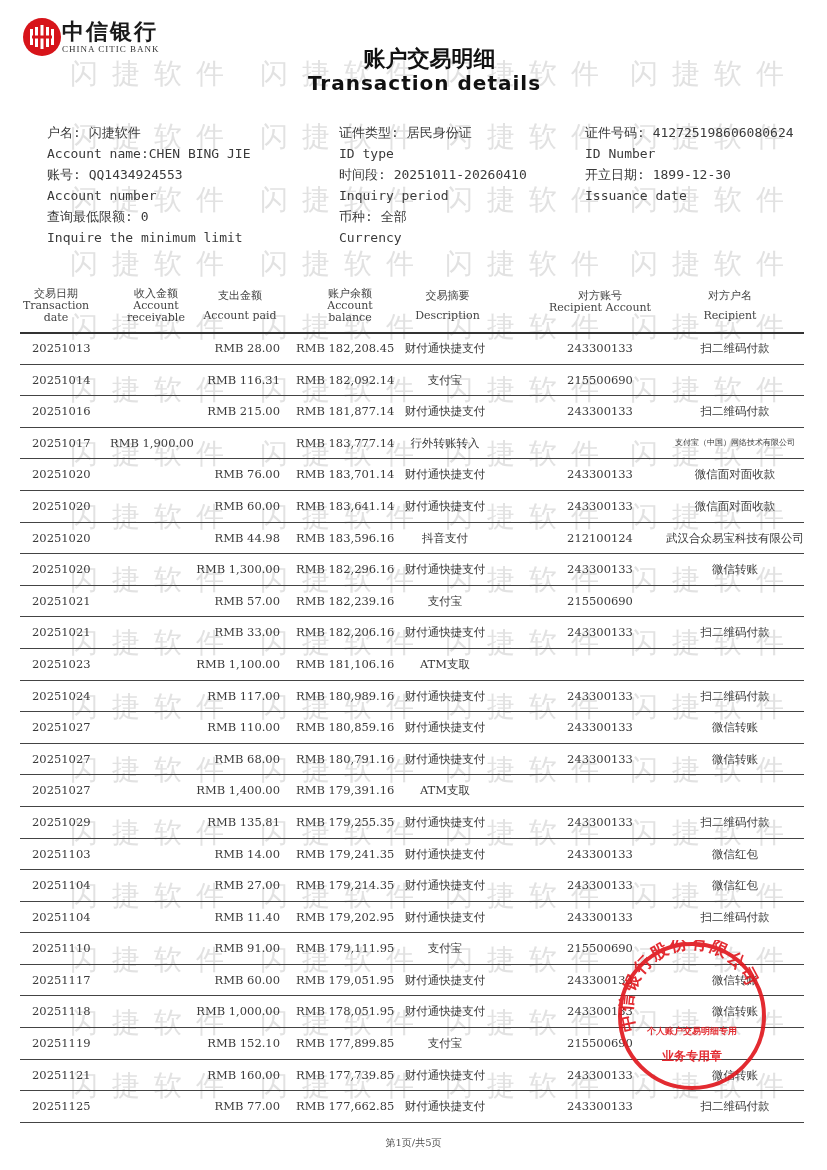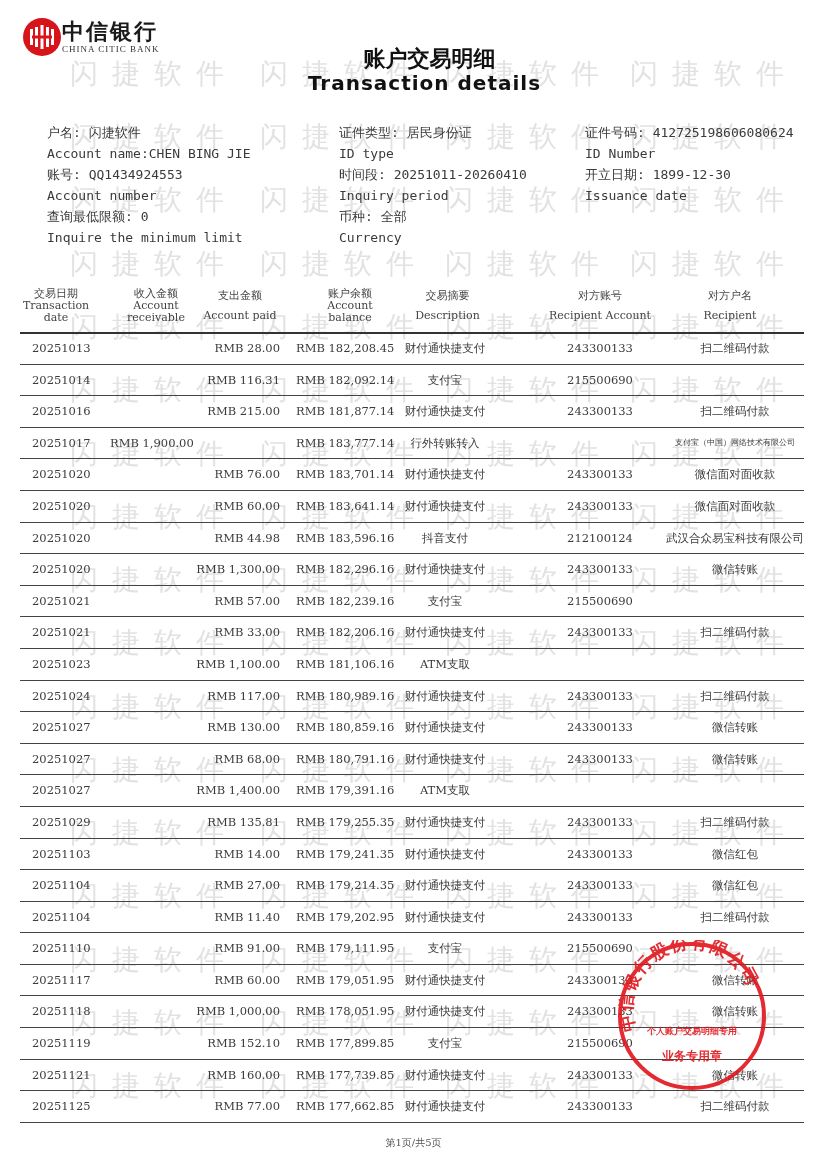--- a/index.html
+++ b/index.html
@@ -171,21 +171,21 @@
     </div>
     <div class="th" style="left:290px; width:80px; top:2px;">
       <span class="cn">账户余额</span>
       <span>Account balance</span>
     </div>
     <div class="th" style="left:380px; width:95px; top:4px;">
       <span class="cn" style="margin-bottom:8px;">交易摘要</span>
       <span>Description</span>
     </div>
     <div class="th" style="left:505px; width:150px; top:4px;">
-      <span class="cn" style="margin-bottom:8px;">对方账号</span>
+      <span class="cn" style="">对方账号</span>
       <span>Recipient Account</span>
     </div>
     <div class="th" style="left:650px; width:120px; top:4px;">
       <span class="cn" style="margin-bottom:8px;">对方户名</span>
       <span>Recipient</span>
     </div>
   </div>
 
   <div class="rows" id="rows">
       <div class="row">
@@ -291,21 +291,21 @@
         <div class="cell c-in"></div>
         <div class="cell c-out">RMB 117.00</div>
         <div class="cell c-bal">RMB 180,989.16</div>
         <div class="cell c-desc">财付通快捷支付</div>
         <div class="cell c-acct">243300133</div>
         <div class="cell c-recip">扫二维码付款</div>
       </div>
       <div class="row">
         <div class="cell c-date">20251027</div>
         <div class="cell c-in"></div>
-        <div class="cell c-out">RMB 130.00</div>
+        <div class="cell c-out">RMB 110.00</div>
         <div class="cell c-bal">RMB 180,859.16</div>
         <div class="cell c-desc">财付通快捷支付</div>
         <div class="cell c-acct">243300133</div>
         <div class="cell c-recip">微信转账</div>
       </div>
       <div class="row">
         <div class="cell c-date">20251027</div>
         <div class="cell c-in"></div>
         <div class="cell c-out">RMB 68.00</div>
         <div class="cell c-bal">RMB 180,791.16</div>

